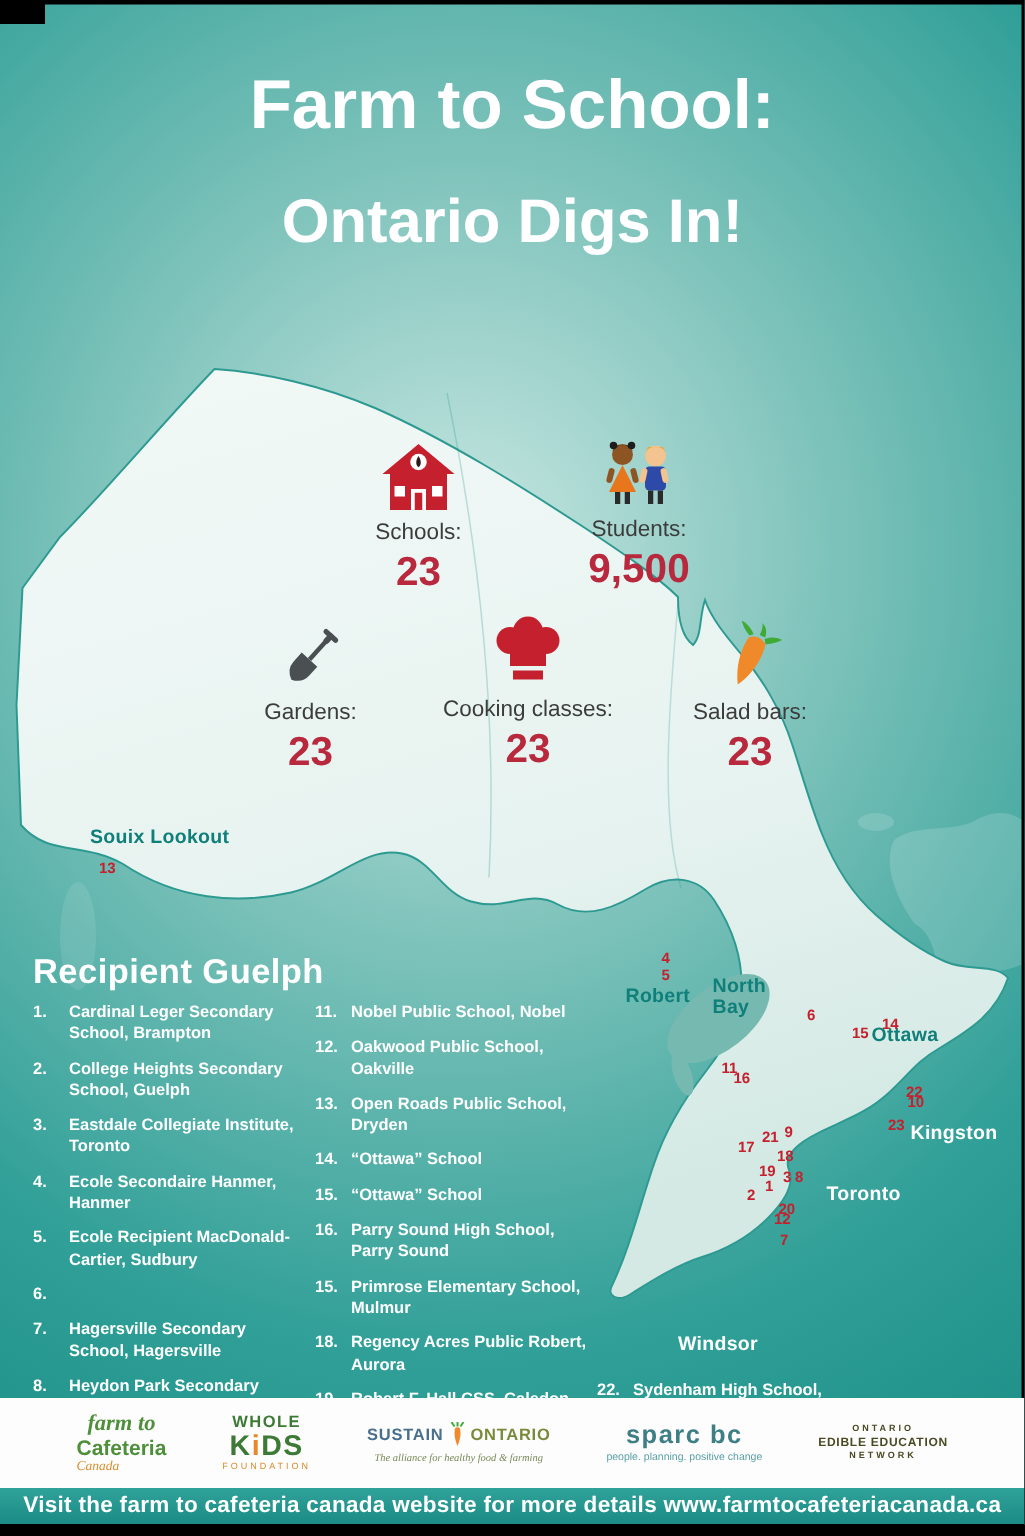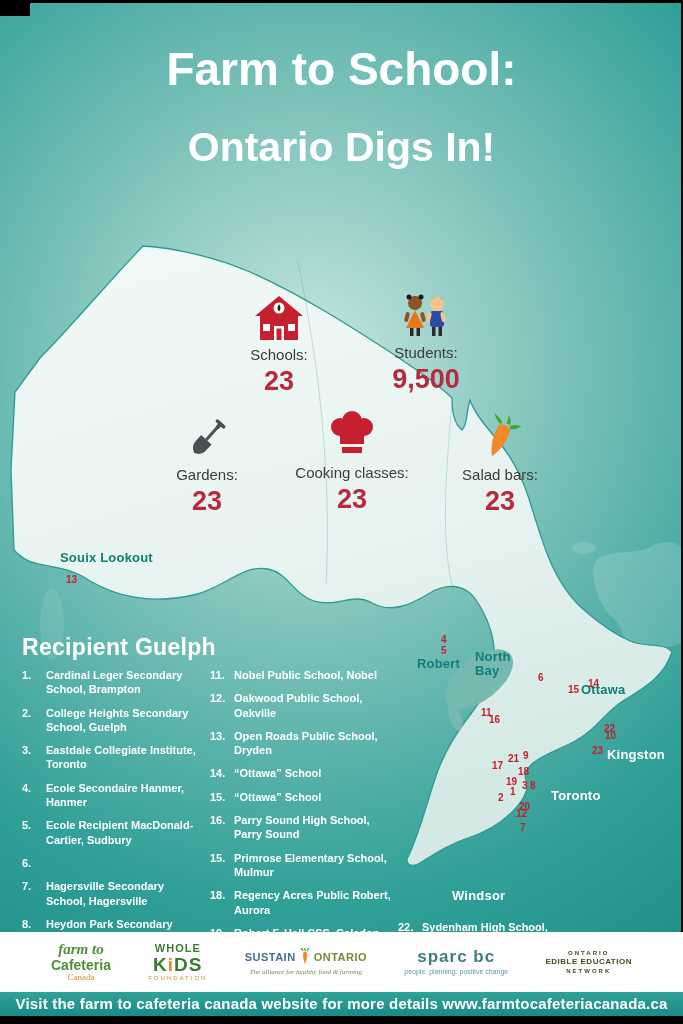--- a/index.html
+++ b/index.html
@@ -41,21 +41,21 @@
   .col-1{left:22px;top:668px;width:182px;}
   .col-2{left:210px;top:668px;width:188px;}
   .col-3{left:398px;top:876px;width:192px;margin-top:44px;}
   .school-item{display:flex;margin-bottom:9px;font-size:11px;font-weight:bold;line-height:1.3;}
   .school-item .num{width:24px;flex:0 0 24px;}
   
   .footer{position:absolute;left:0;right:0;top:932px;height:60px;background:#fcfdfc;display:flex;align-items:center;justify-content:space-between;padding:0 51px;box-sizing:border-box;}
   .logo{text-align:center;line-height:1.05;}
   .ftc .l1{font-family:"Liberation Serif",serif;font-style:italic;font-size:15px;color:#4e8f3a;font-weight:bold;}
   .ftc .l2{font-size:14px;color:#4e8f3a;font-weight:bold;}
-  .ftc .l3{font-family:"Liberation Serif",serif;font-size:9px;color:#d98c2b;text-align:center;}
+  .ftc .l3{font-family:"Liberation Serif",serif;font-style:italic;font-size:9px;color:#d98c2b;text-align:left;}
   .wk .l1{font-size:11px;color:#3d7a35;font-weight:bold;letter-spacing:1px;}
   .wk .l2{font-size:19px;color:#3d7a35;font-weight:bold;letter-spacing:1px;}
   .wk .l2 .i{color:#e8872e;}
   .wk .l3{font-size:6px;color:#d98c2b;letter-spacing:2px;}
   .sparc .l1{font-size:17px;color:#3e7f85;font-weight:bold;letter-spacing:1px;}
   .sparc .l2{font-size:7px;color:#5aa0a6;margin-top:2px;}
   .sus .l1{font-size:11px;font-weight:bold;color:#48708c;letter-spacing:.5px;display:flex;align-items:center;gap:4px;justify-content:center;}
   .sus .l1 .ont{color:#7a8a3a;}
   .sus .l2{font-family:"Liberation Serif",serif;font-style:italic;font-size:7px;color:#7a8a5a;margin-top:2px;}
   .eee{color:#4a4a22;}

